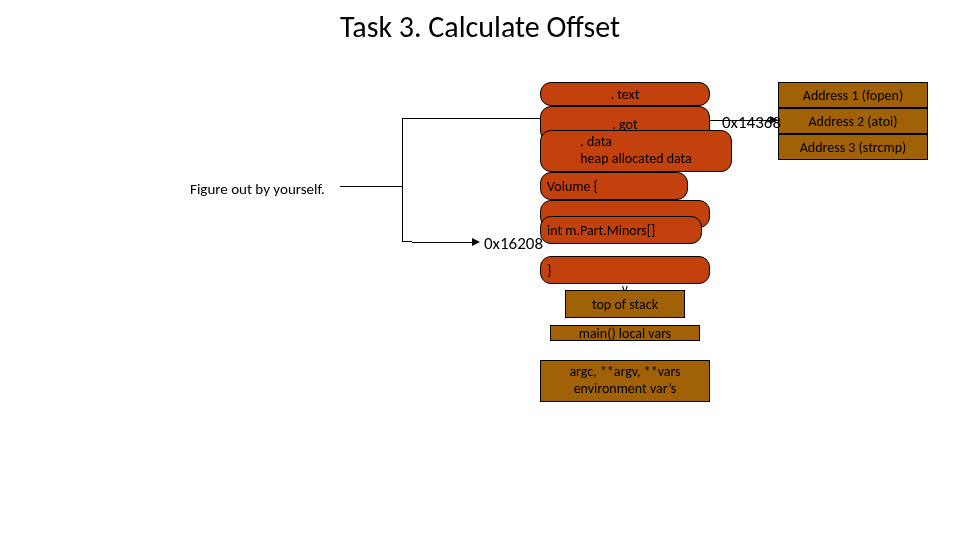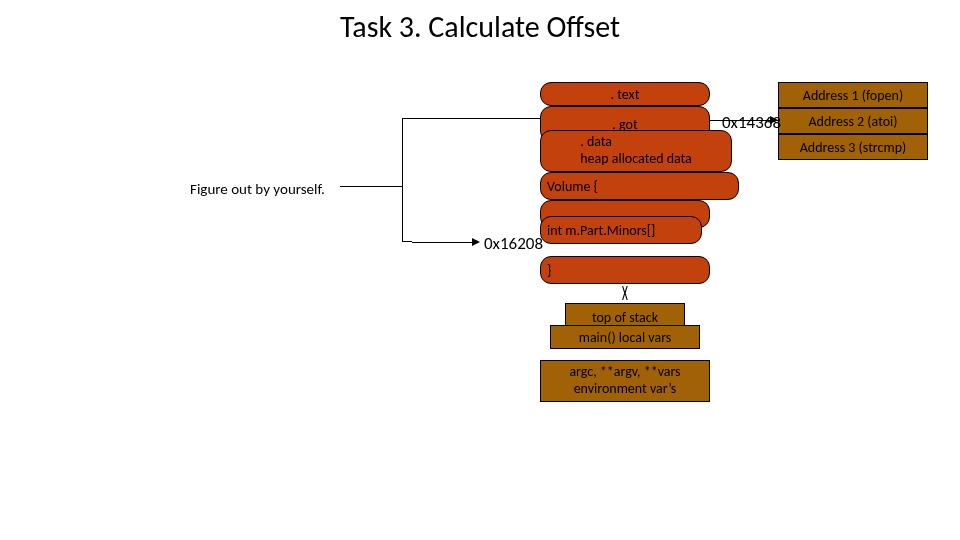--- a/index.html
+++ b/index.html
@@ -69,29 +69,29 @@
 </style>
 </head>
 <body>
 
 <div class="title">Task 3. Calculate Offset</div>
 
 <div class="cell cyan" style="left:540px; top:82px;  width:170px; height:24px;">. text</div>
 <div class="cell cyan" style="left:540px; top:106px; width:170px; height:36px;">. got</div>
 <div class="cell cyan" style="left:540px; top:130px; width:192px; height:42px; white-space:pre; text-align:left; line-height:1.2;">. data
 heap allocated data</div>
-<div class="cell cyan" style="left:540px; top:172px; width:199px; height:28px; justify-content:flex-start;">Volume {</div>
+<div class="cell cyan" style="left:540px; top:172px; width:148px; height:28px; justify-content:flex-start;">Volume {</div>
 <div class="cell cyan" style="left:540px; top:200px; width:170px; height:28px; justify-content:flex-start;">…,</div>
 <div class="cell cyan" style="left:540px; top:216px; width:162px; height:28px; justify-content:flex-start;">int m.Part.Minors[]</div>
 <div class="cell cyan" style="left:540px; top:256px; width:170px; height:28px; justify-content:flex-start;">}</div>
 
 <div class="dblarrow" style="left:618px; top:286px; width:14px;">∨<br>∧</div>
 
-<div class="cell white" style="left:565px; top:303px; width:120px; height:28px;">top of stack</div>
-<div class="cell white" style="left:550px; top:325px; width:150px; height:24px;">main() local vars</div>
+<div class="cell white" style="left:565px; top:290px; width:120px; height:28px;">top of stack</div>
+<div class="cell white" style="left:550px; top:325px; width:150px; height:16px;">main() local vars</div>
 <div class="cell white" style="left:540px; top:360px; width:170px; height:42px; white-space:pre; text-align:center; line-height:1.2;">argc, **argv, **vars
 environment var’s</div>
 
 <div class="cell white" style="left:778px; top:82px;  width:150px; height:26px;">Address 1 (fopen)</div>
 <div class="cell white" style="left:778px; top:108px; width:150px; height:26px;">Address 2 (atoi)</div>
 <div class="cell white" style="left:778px; top:134px; width:150px; height:26px;">Address 3 (strcmp)</div>
 
 <div class="addr-label" style="left:722px; top:112px;">0x14368</div>
 <div class="addr-label" style="left:484px; top:233px;">0x16208</div>
 

